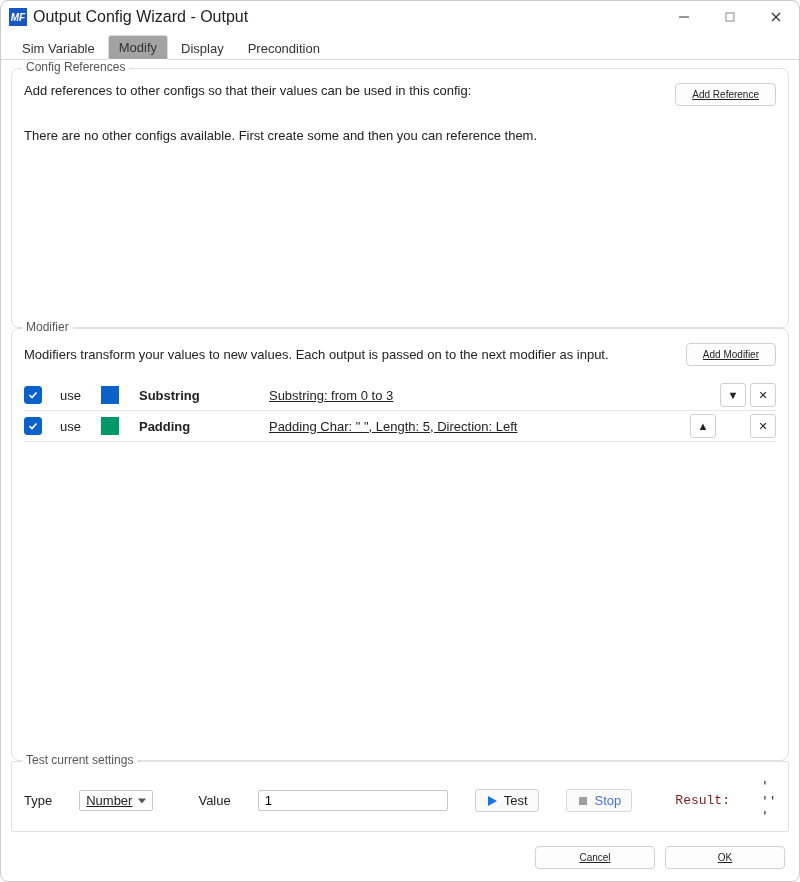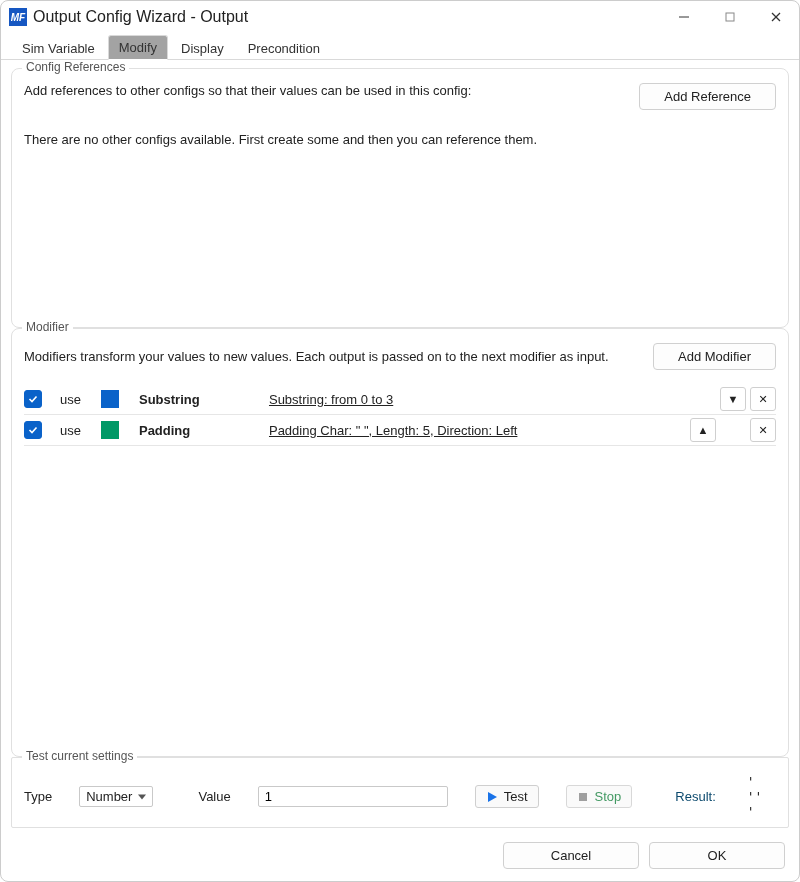--- a/index.html
+++ b/index.html
@@ -115,23 +115,24 @@
   margin-bottom: 22px;
 }
 .config-refs .desc {
   flex: 1;
   padding-right: 12px;
 }
 .btn {
   border: 1px solid #d0d0d0;
   background: #fdfdfd;
   border-radius: 4px;
-  padding: 5px 24px;
-  font-size: 13px;
+  padding: 5px 16px;
+  font-size: 10px;
   cursor: default;
+  text-decoration: underline;
 }
 .config-refs .empty {
   margin-top: 4px;
 }
 
 
 .modifier-group {
   flex: 1;
   display: flex;
   flex-direction: column;
@@ -218,20 +219,21 @@
   gap: 27px;
 }
 .test-group .group-title { top: -9px; }
 
 .select {
   border: 1px solid #c9c9c9;
   padding: 2px 20px 2px 6px;
   border-radius: 2px;
   position: relative;
   background: #fff;
+  text-decoration: underline;
 }
 .select::after {
   content: "";
   position: absolute;
   right: 6px;
   top: 50%;
   width: 0; height: 0;
   border-left: 4px solid transparent;
   border-right: 4px solid transparent;
   border-top: 5px solid #555;
@@ -250,22 +252,22 @@
 .test-btn, .stop-btn {
   display: inline-flex;
   align-items: center;
   gap: 6px;
   border: 1px solid #cfcfcf;
   border-radius: 3px;
   padding: 3px 10px;
   background: #fafafa;
 }
 .test-btn .ico, .stop-btn .ico { width: 12px; height: 12px; display:inline-block;}
-.stop-btn { color: #15803d; opacity: 0.8;}
-.result-lbl { margin-left: 16px; color: #0c4a6e; }
+.stop-btn { color: #1d4ed8; opacity: 0.8;}
+.result-lbl { margin-left: 16px; color: #7f1d1d; font-family: Liberation Mono, monospace; }
 .result-val { font-family: Consolas, monospace; margin-left: 4px; }
 
 .dialog-buttons {
   display: flex;
   justify-content: flex-end;
   gap: 10px;
   padding: 10px 14px 12px;
 }
 .dialog-buttons .btn { width: 86px; text-align:center; }
 

